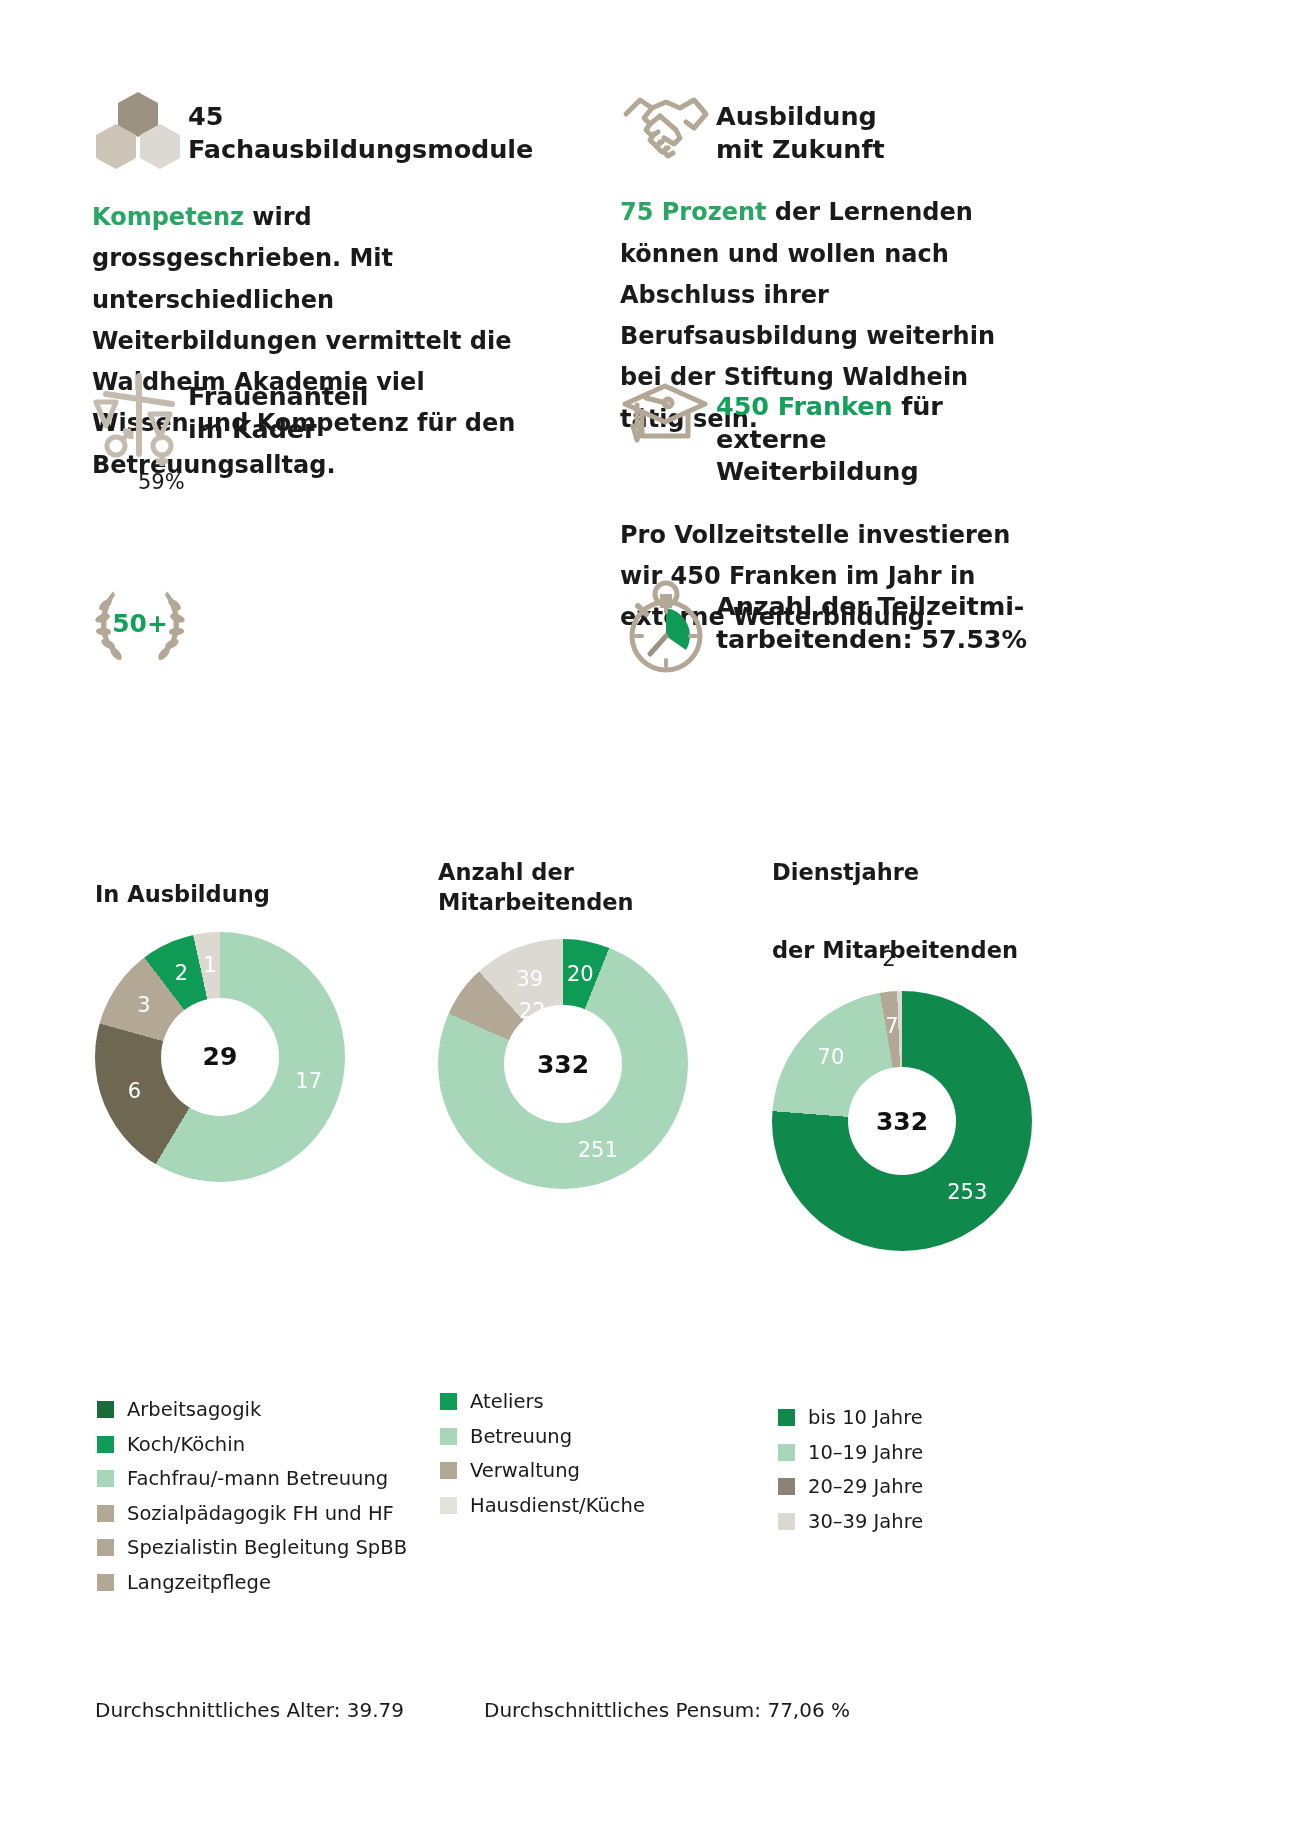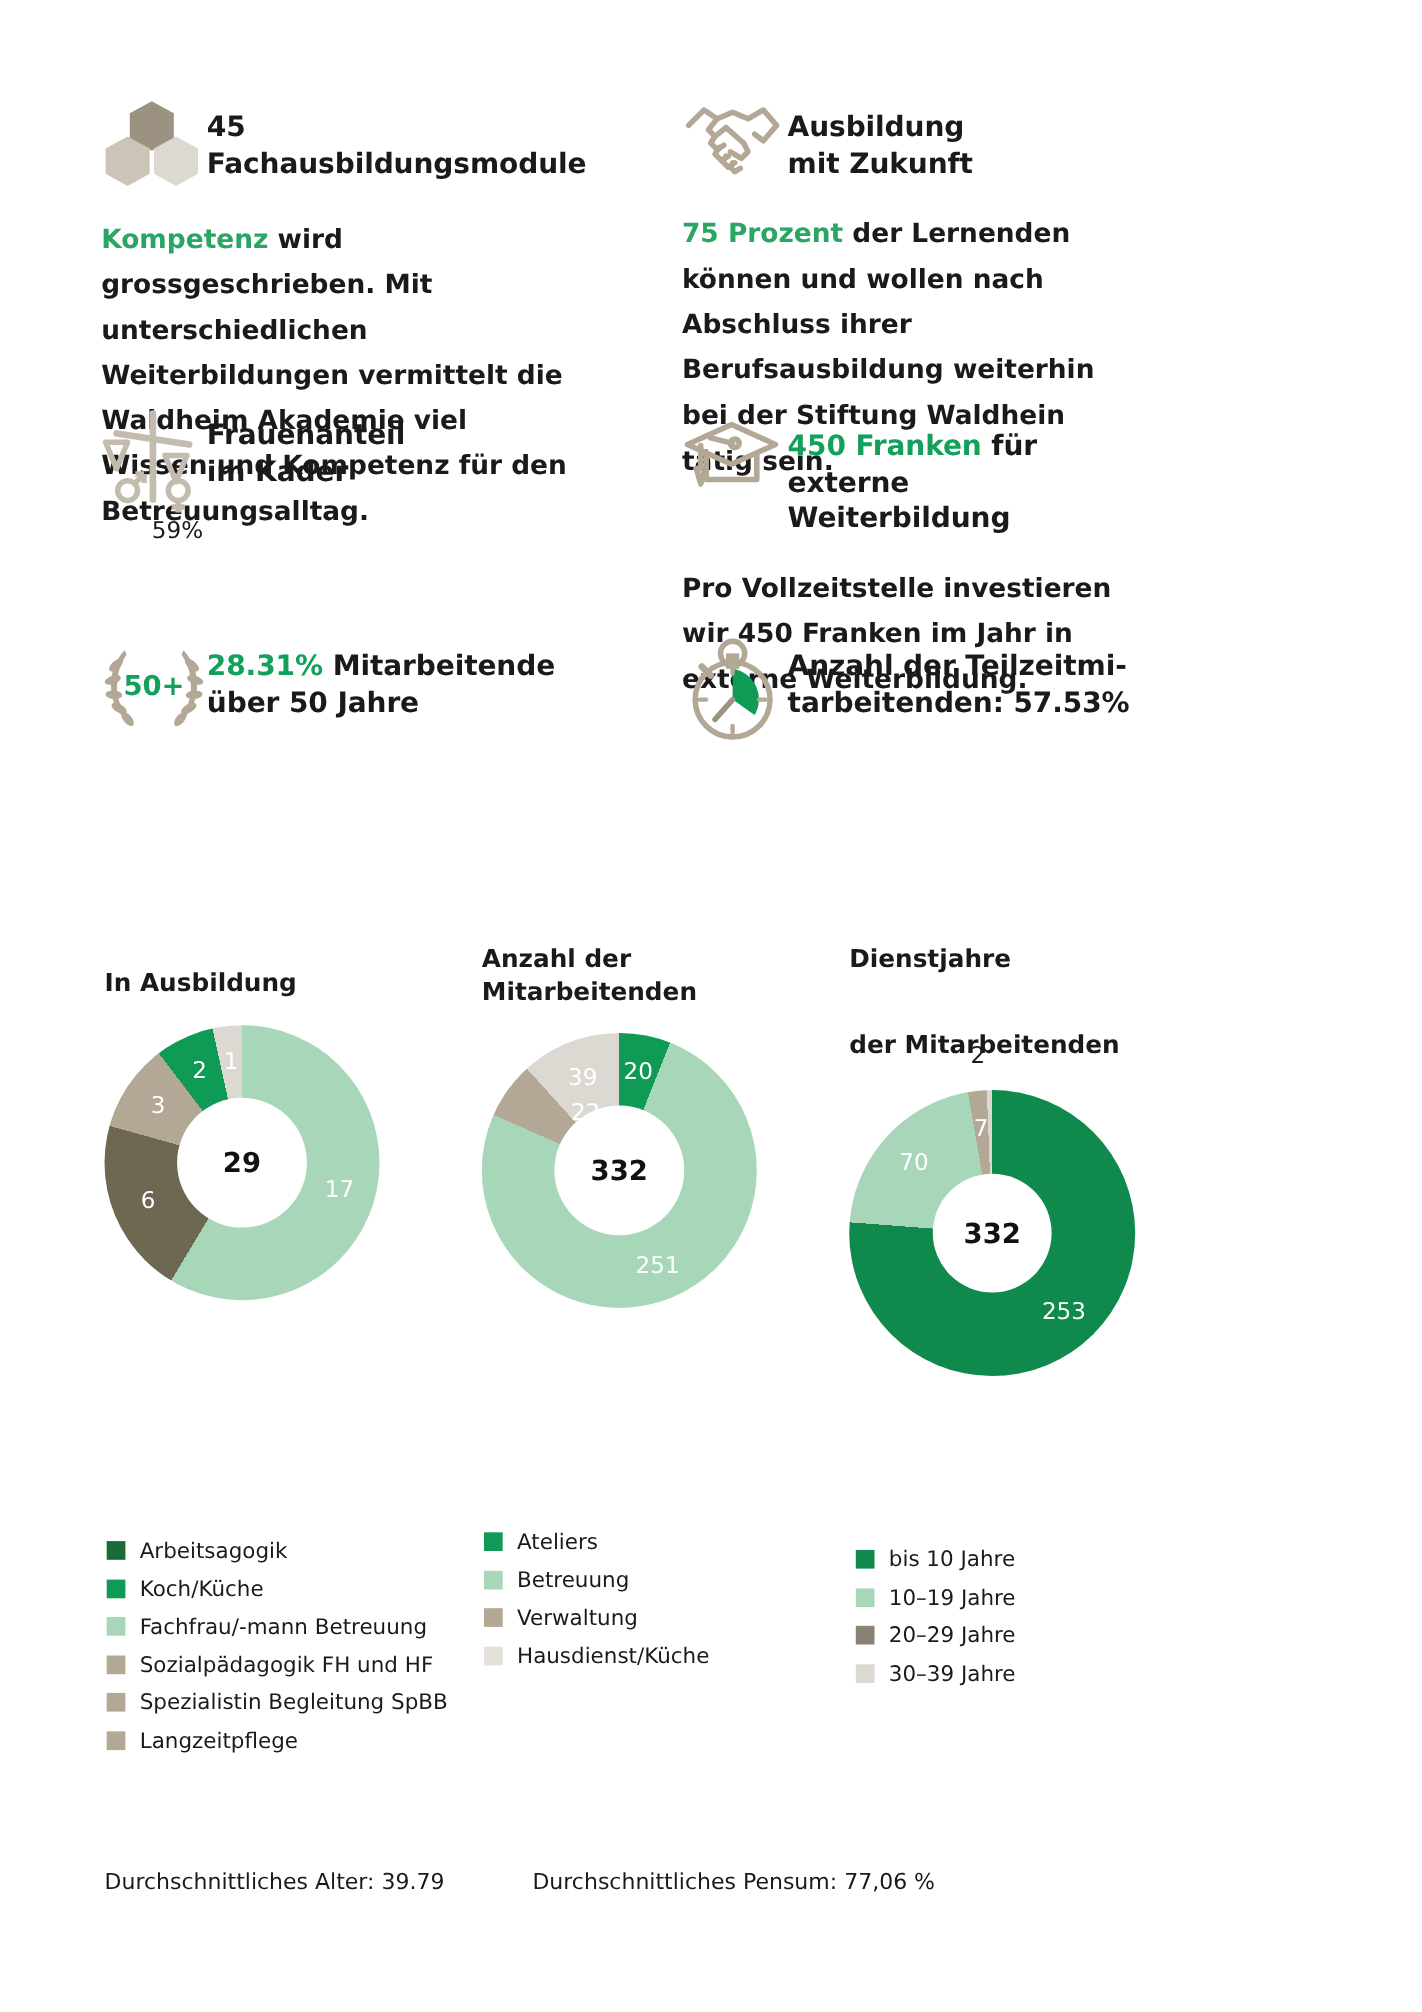--- a/index.html
+++ b/index.html
@@ -149,24 +149,20 @@
             <ellipse cx="25" cy="77" rx="8" ry="4" transform="rotate(50 25 77)"></ellipse>
             <ellipse cx="86" cy="26" rx="8" ry="4" transform="rotate(40 86 26)"></ellipse>
             <ellipse cx="89" cy="40" rx="8" ry="4" transform="rotate(20 89 40)"></ellipse>
             <ellipse cx="88" cy="54" rx="8" ry="4" transform="rotate(-5 88 54)"></ellipse>
             <ellipse cx="83" cy="67" rx="8" ry="4" transform="rotate(-30 83 67)"></ellipse>
             <ellipse cx="75" cy="77" rx="8" ry="4" transform="rotate(-50 75 77)"></ellipse>
           </g>
           <text x="50" y="54" text-anchor="middle" font-family="DejaVu Sans, sans-serif" font-size="26" font-weight="700" fill="#12a05a">50+</text>
         </svg>
       </div>
-      <div>
-        <div class="stat-title"><span class="accent">28.31%</span><span> Mitarbeitende</span></div>
-        <div class="stat-title" style="padding-top:0;"><span>über 50 Jahre</span></div>
-      </div>
     </div>
   </div>
 
   <div class="stat" style="left:620px;top:578px;width:410px;">
     <div class="stat-head">
       <div class="stat-icon">
         <svg width="92" height="100" viewBox="0 0 92 100">
           <g fill="none" stroke="#b3a795" stroke-width="5">
             <circle cx="46" cy="58" r="34"></circle>
             <circle cx="46" cy="16" r="11"></circle>
@@ -205,21 +201,21 @@
         <div class="seg-label" style="left: 115.053px; top: 33.5393px;">1</div>
       </div>
   </div>
   <div class="legend" style="left:97px;top:1400px;width:330px;" id="legend1">
       <div class="legend-row">
         <span class="swatch" style="background: rgb(27, 107, 58);"></span>
         <span class="legend-label">Arbeitsagogik</span>
       </div>
       <div class="legend-row">
         <span class="swatch" style="background: rgb(15, 154, 85);"></span>
-        <span class="legend-label">Koch/Küche</span>
+        <span class="legend-label">Koch/Köchin</span>
       </div>
       <div class="legend-row">
         <span class="swatch" style="background: rgb(168, 214, 185);"></span>
         <span class="legend-label">Fachfrau/-mann Betreuung</span>
       </div>
       <div class="legend-row">
         <span class="swatch" style="background: rgb(179, 167, 149);"></span>
         <span class="legend-label">Sozialpädagogik FH und HF</span>
       </div>
       <div class="legend-row">

